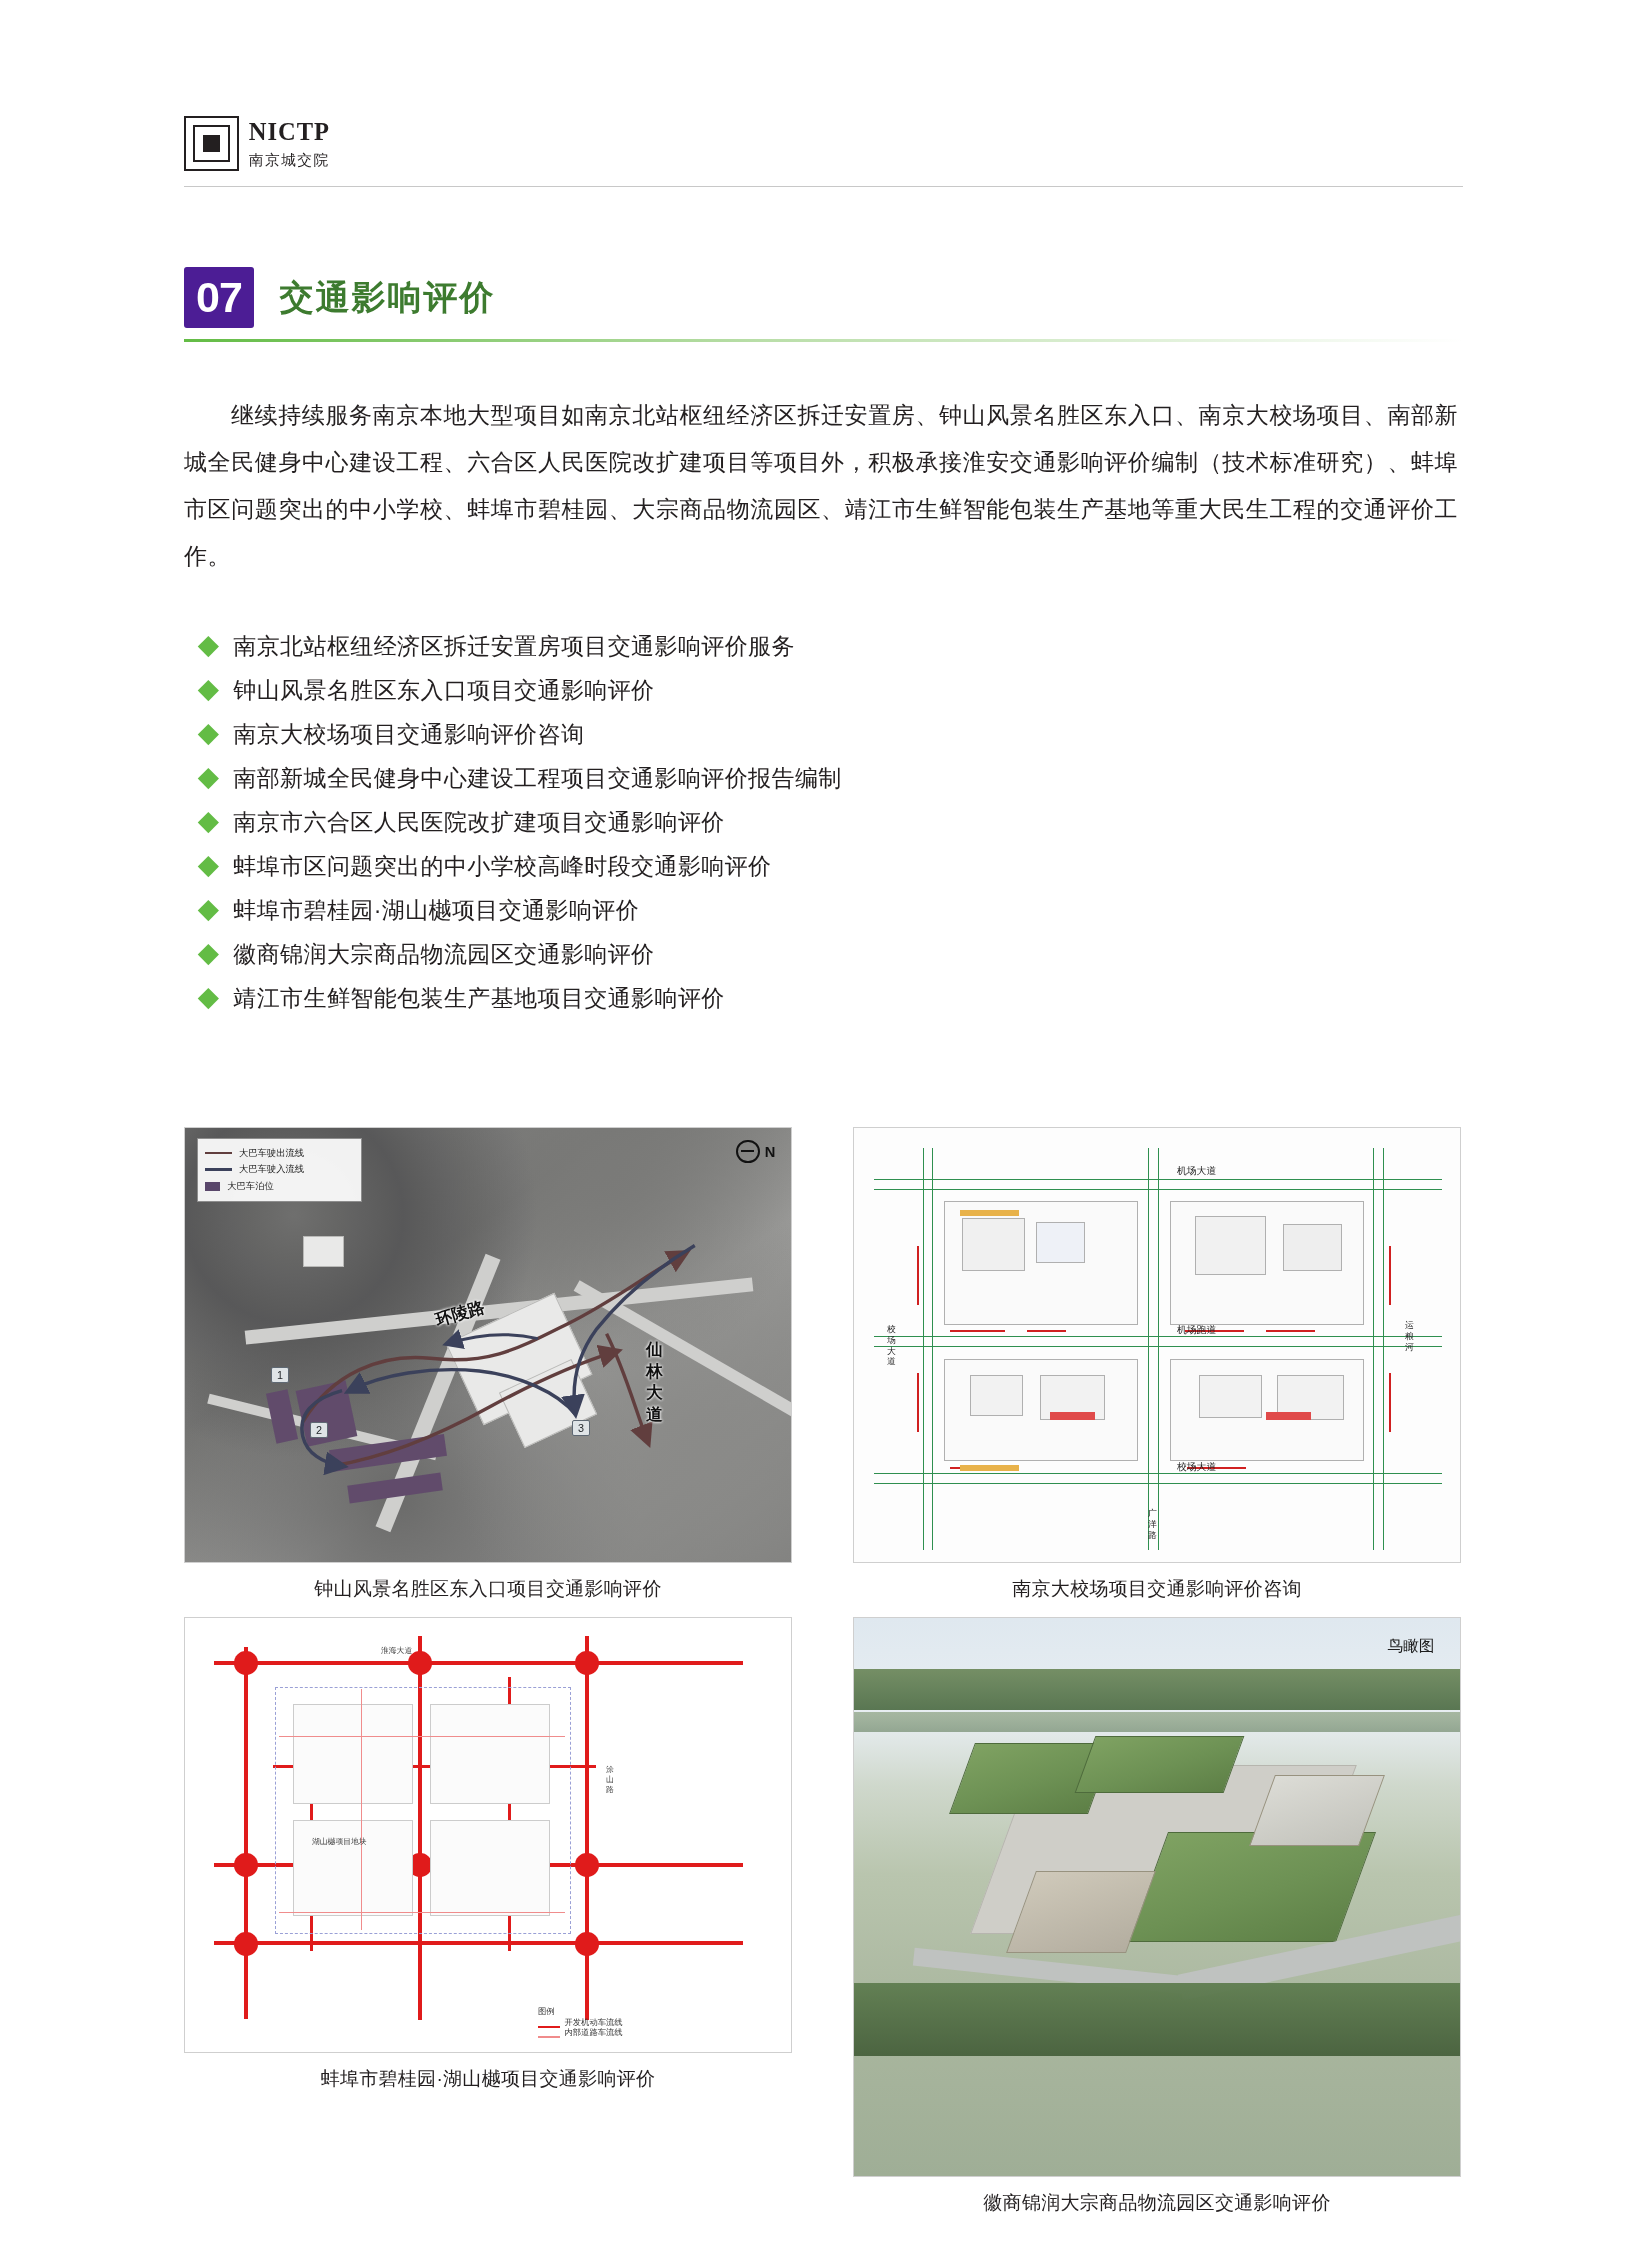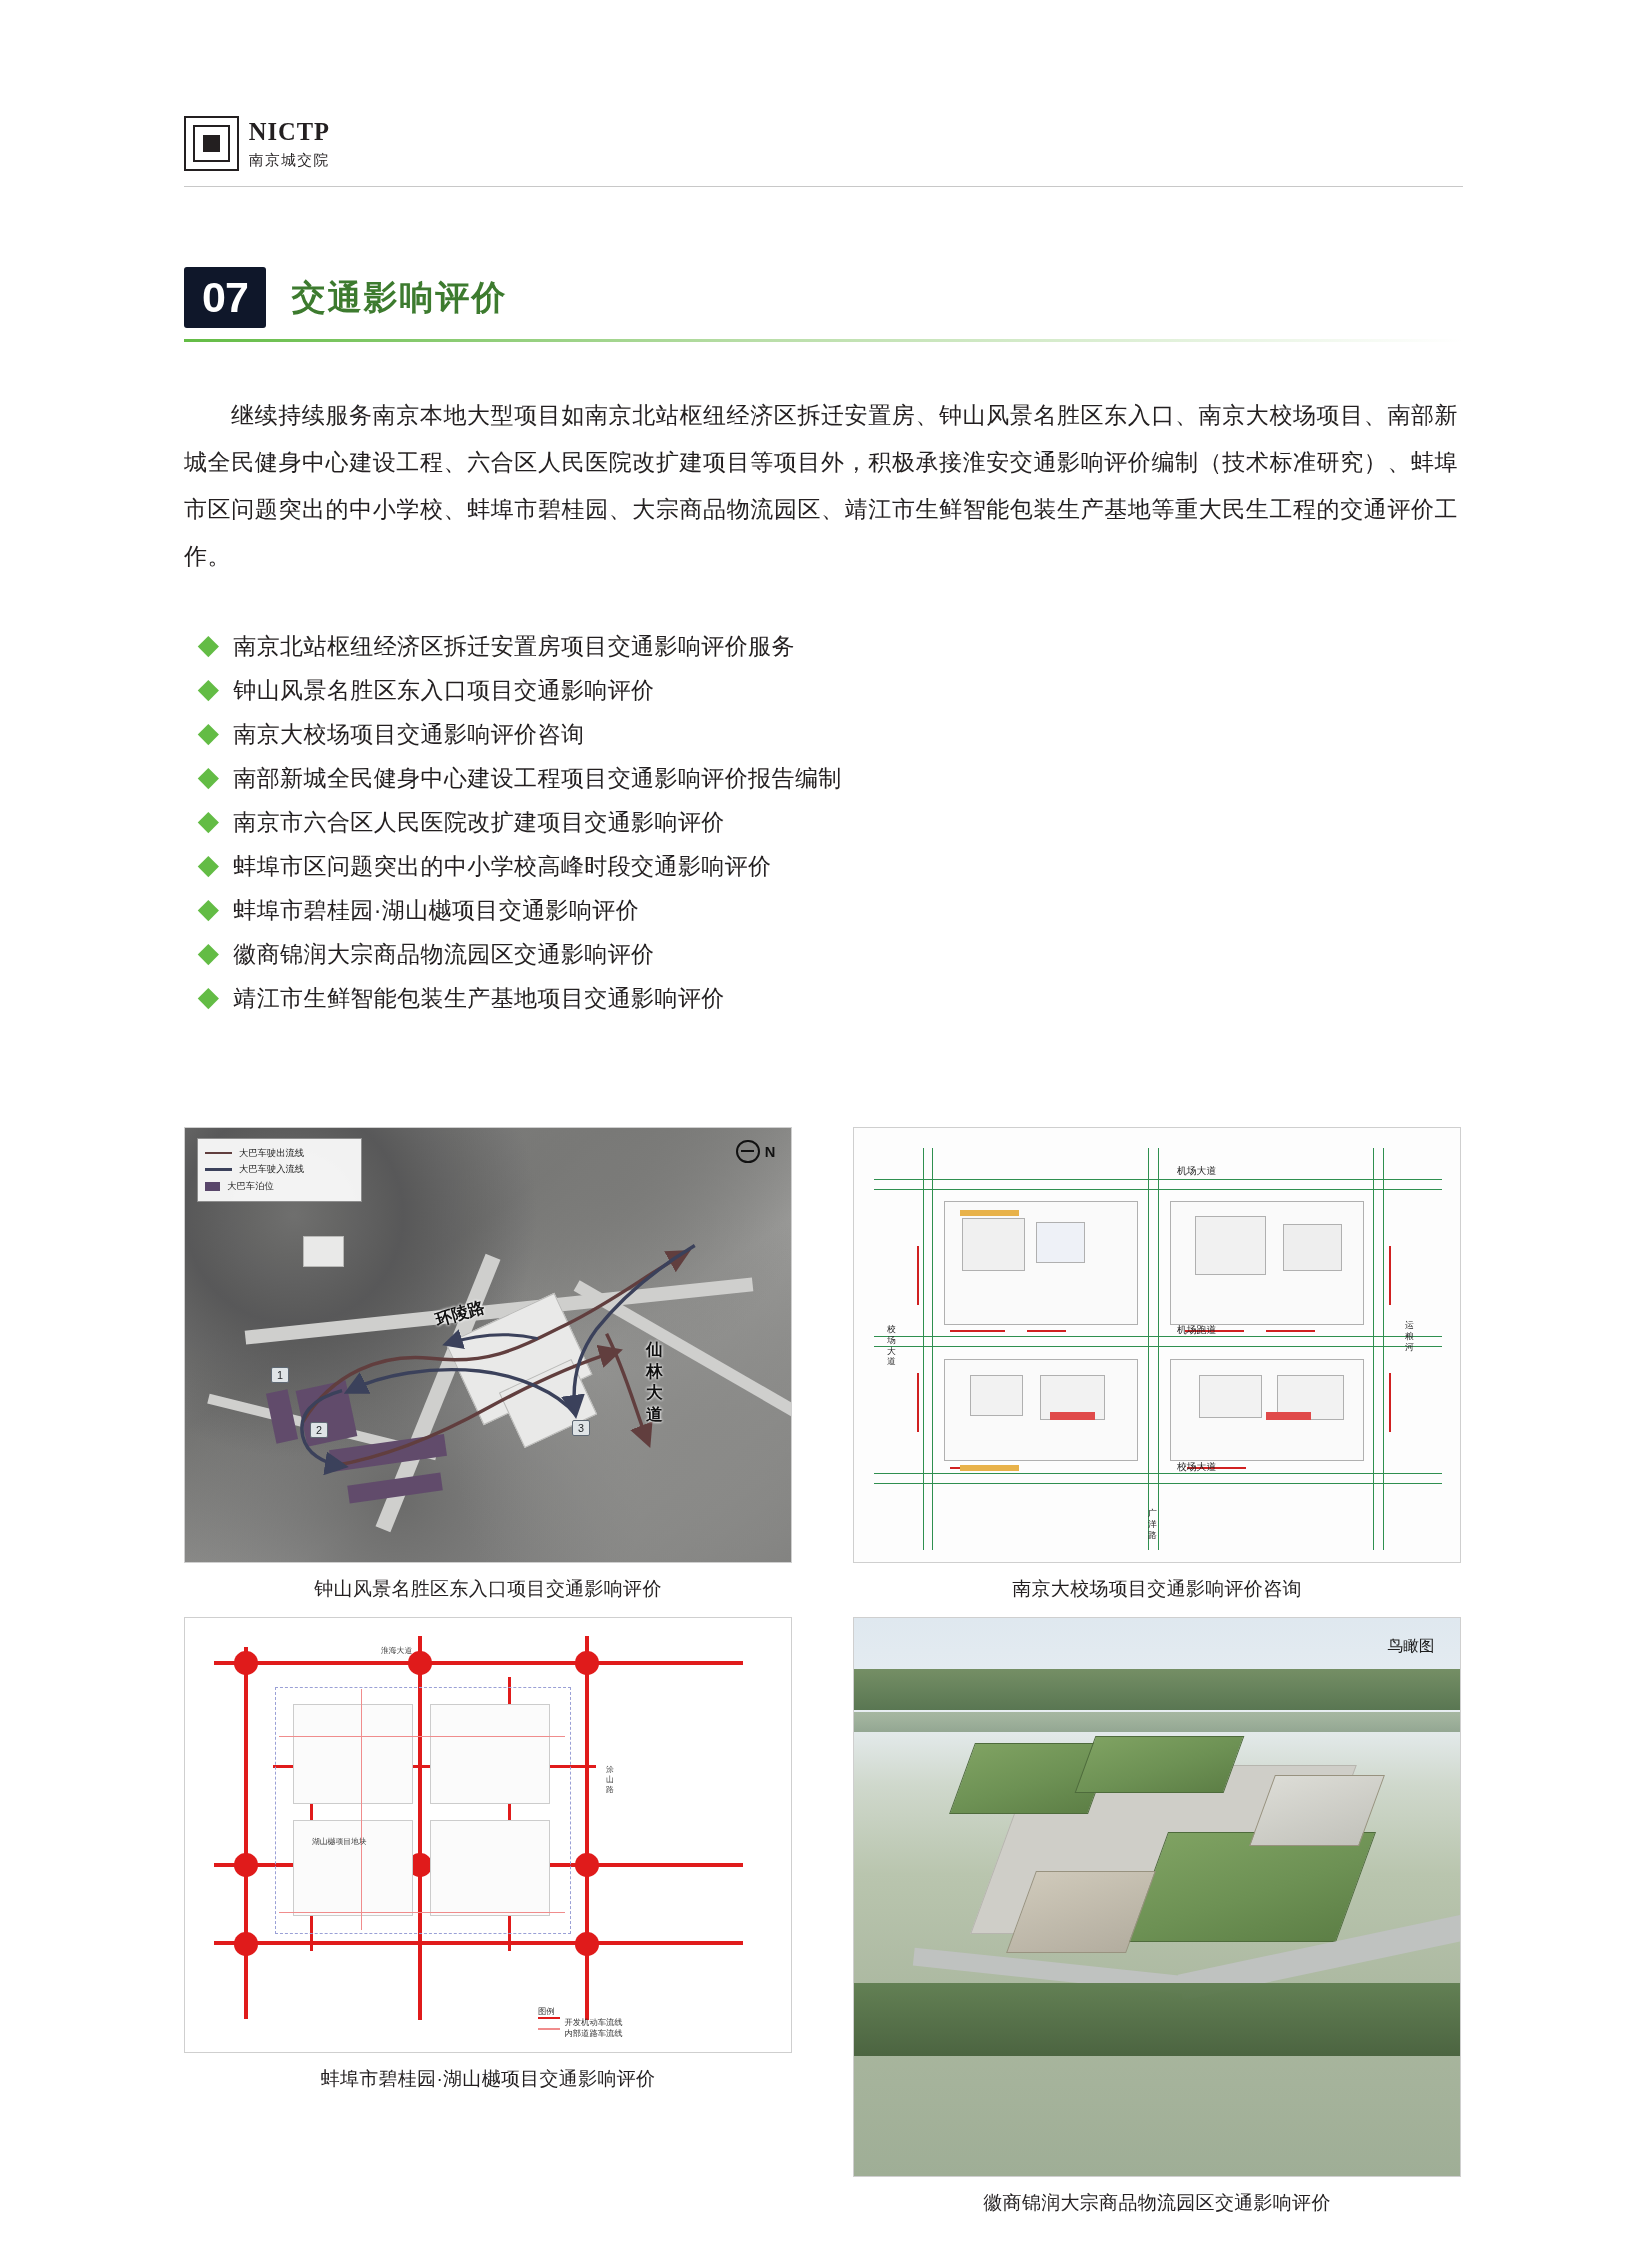--- a/index.html
+++ b/index.html
@@ -82,23 +82,23 @@
   
   .section-head {
     position: absolute;
     left: 184px;
     top: 267px;
     height: 61px;
     display: flex;
     align-items: center;
   }
   .section-num {
-    width: 82px;
+    width: 70px;
     height: 61px;
-    background: #0f172a;
+    background: #4c1d95;
     color: #ffffff;
     font-family: "Liberation Sans", sans-serif;
     font-size: 43px;
     font-weight: bold;
     letter-spacing: -1px;
     display: flex;
     align-items: center;
     justify-content: center;
     border-radius: 2.9px;
   }
@@ -274,21 +274,21 @@
   #fig3 .frame { width: 608px; height: 436px; background: #ffffff; }
   .plan { position: absolute; inset: 0; }
   .plan .r { position: absolute; background: #e01b1b; }
   .plan .thin { position: absolute; background: #f08c8c; }
   .plan .blk { position: absolute; border: 1px dashed #9aa0d6; }
   .plan .grey { position: absolute; border: 1px solid #cccccc; }
   .plan .tiny { position: absolute; font-size: 7.8px; color: #444; }
   .plan .legend {
     position: absolute; left: 353px; bottom: 13.7px; font-size: 8.3px; color: #333;
   }
-  .plan .legend .lrow { display: flex; align-items: flex-start; gap: 4.9px; height: 10.8px; }
+  .plan .legend .lrow { display: flex; align-items: flex-end; gap: 4.9px; height: 10.8px; }
   .plan .legend .ls { width: 21.6px; height: 2px; background: #e01b1b; }
 
   
   #fig4 { left: 853px; top: 1617px; }
   #fig4 .frame { width: 608px; height: 560px; }
   .render { position: absolute; inset: 0;
     background:
       linear-gradient(to bottom, #dfe8ef 0%, #e8eef2 18%, #cfd8cc 30%, #b9c5ae 46%, #aab79f 70%, #9fae96 100%);
   }
   .render .treeband {

